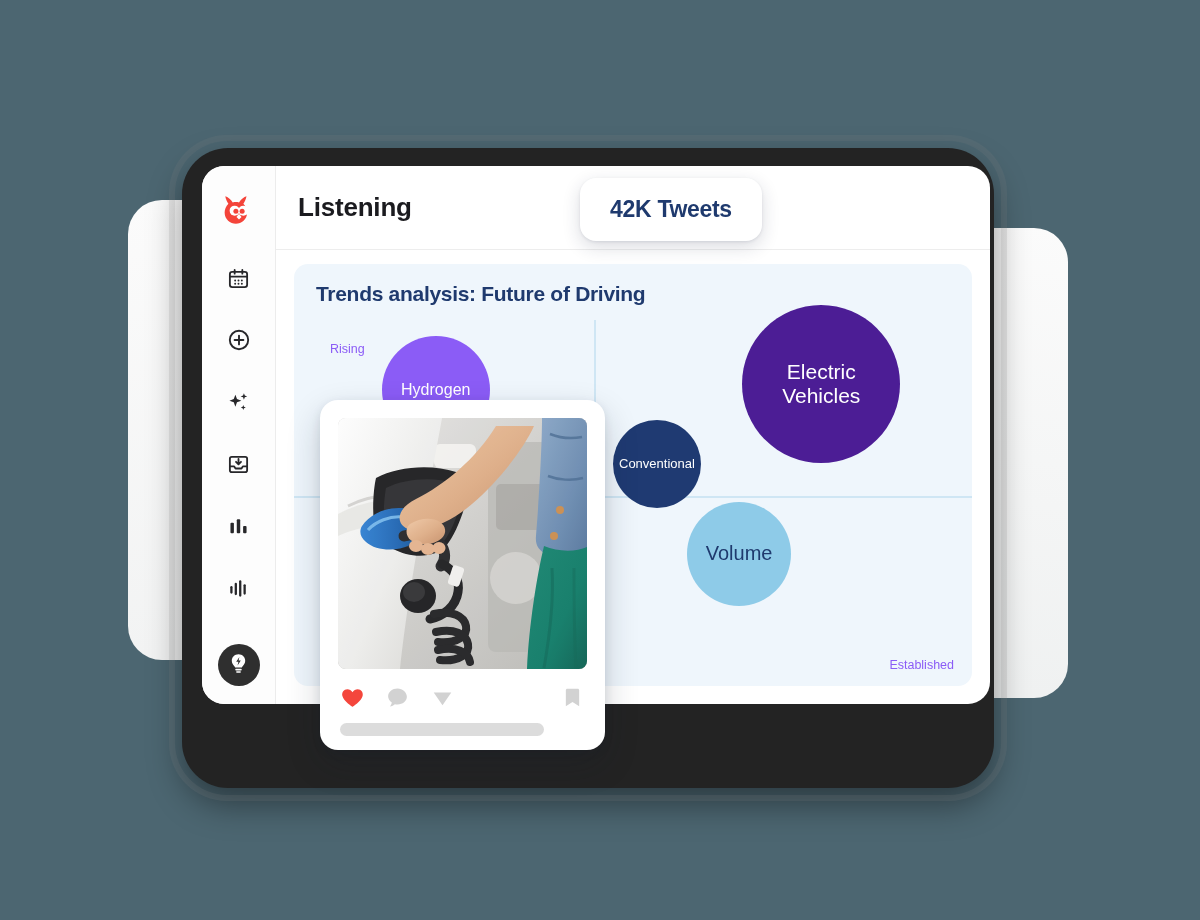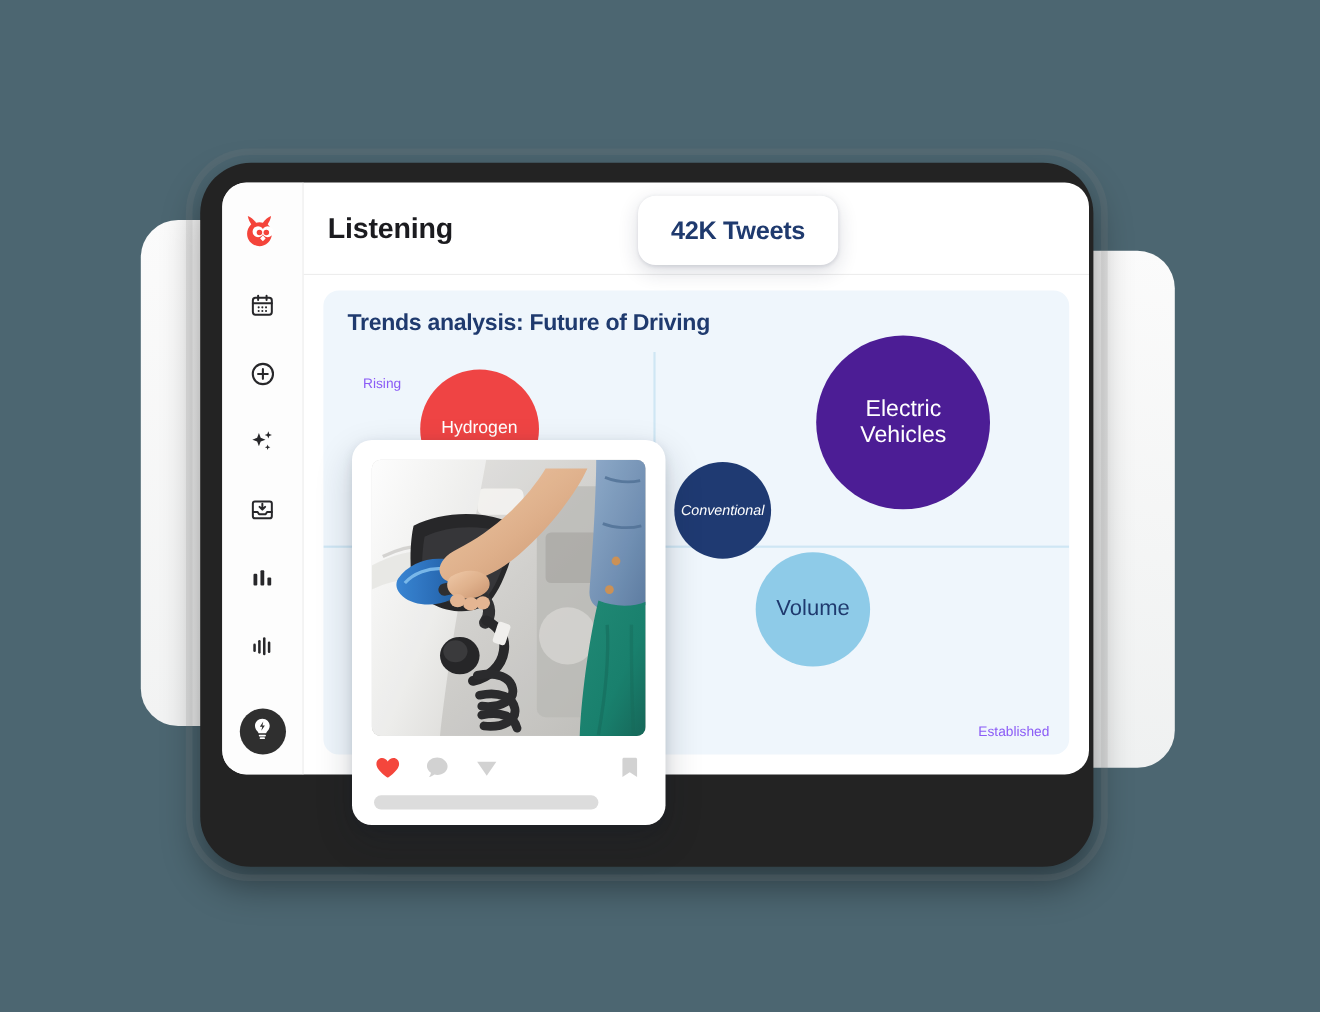--- a/index.html
+++ b/index.html
@@ -382,27 +382,27 @@
           <div class="chart-title">Trends analysis: Future of Driving</div>
 
           <div class="axis-line axis-v" id="axis-v" style="left: 299.76px; background: rgb(207, 230, 244);"></div>
           <div class="axis-line axis-h" id="axis-h" style="top: 232px; background: rgb(207, 230, 244);"></div>
 
           <div class="axis-label label-rising">Rising</div>
           <div class="axis-label label-volume">Volume</div>
           <div class="axis-label label-established">Established</div>
 
           <div id="bubble-layer">
-              <div class="bubble" style="width: 108px; height: 108px; left: 87.76px; top: 72.4px; background: #ef4444; color: rgb(255, 255, 255); font-size: 16px; padding: 6px;">
+              <div class="bubble" style="width: 108px; height: 108px; left: 87.76px; top: 72.4px; background: #8b5cf6; color: rgb(255, 255, 255); font-size: 16px; padding: 6px;">
                 <span>Hydrogen</span>
               </div>
               <div class="bubble" style="width: 158px; height: 158px; left: 448.28px; top: 41px; background: #4c1d95; color: rgb(255, 255, 255); font-size: 21px; padding: 6px;">
                 <span>Electric Vehicles</span>
               </div>
-              <div class="bubble" style="width: 88px; height: 88px; left: 318.96px; top: 156px; background: rgb(31, 58, 114); color: rgb(255, 255, 255); font-size: 13px; padding: 6px; font-style: italic;">
+              <div class="bubble" style="width: 88px; height: 88px; left: 318.96px; top: 156px; background: rgb(31, 58, 114); color: rgb(255, 255, 255); font-size: 13px; padding: 6px;">
                 <span>Conventional</span>
               </div>
               <div class="bubble" style="width: 118px; height: 118px; left: 171.24px; top: 246.6px; background: rgb(253, 211, 48); color: rgb(31, 58, 110); font-size: 18px; padding: 6px;">
                 <span>Telsa</span>
               </div>
               <div class="bubble" style="width: 104px; height: 104px; left: 393.12px; top: 237.6px; background: rgb(142, 203, 232); color: rgb(31, 58, 110); font-size: 20px; padding: 6px;">
                 <span>Volume</span>
               </div>
             </div>
 

